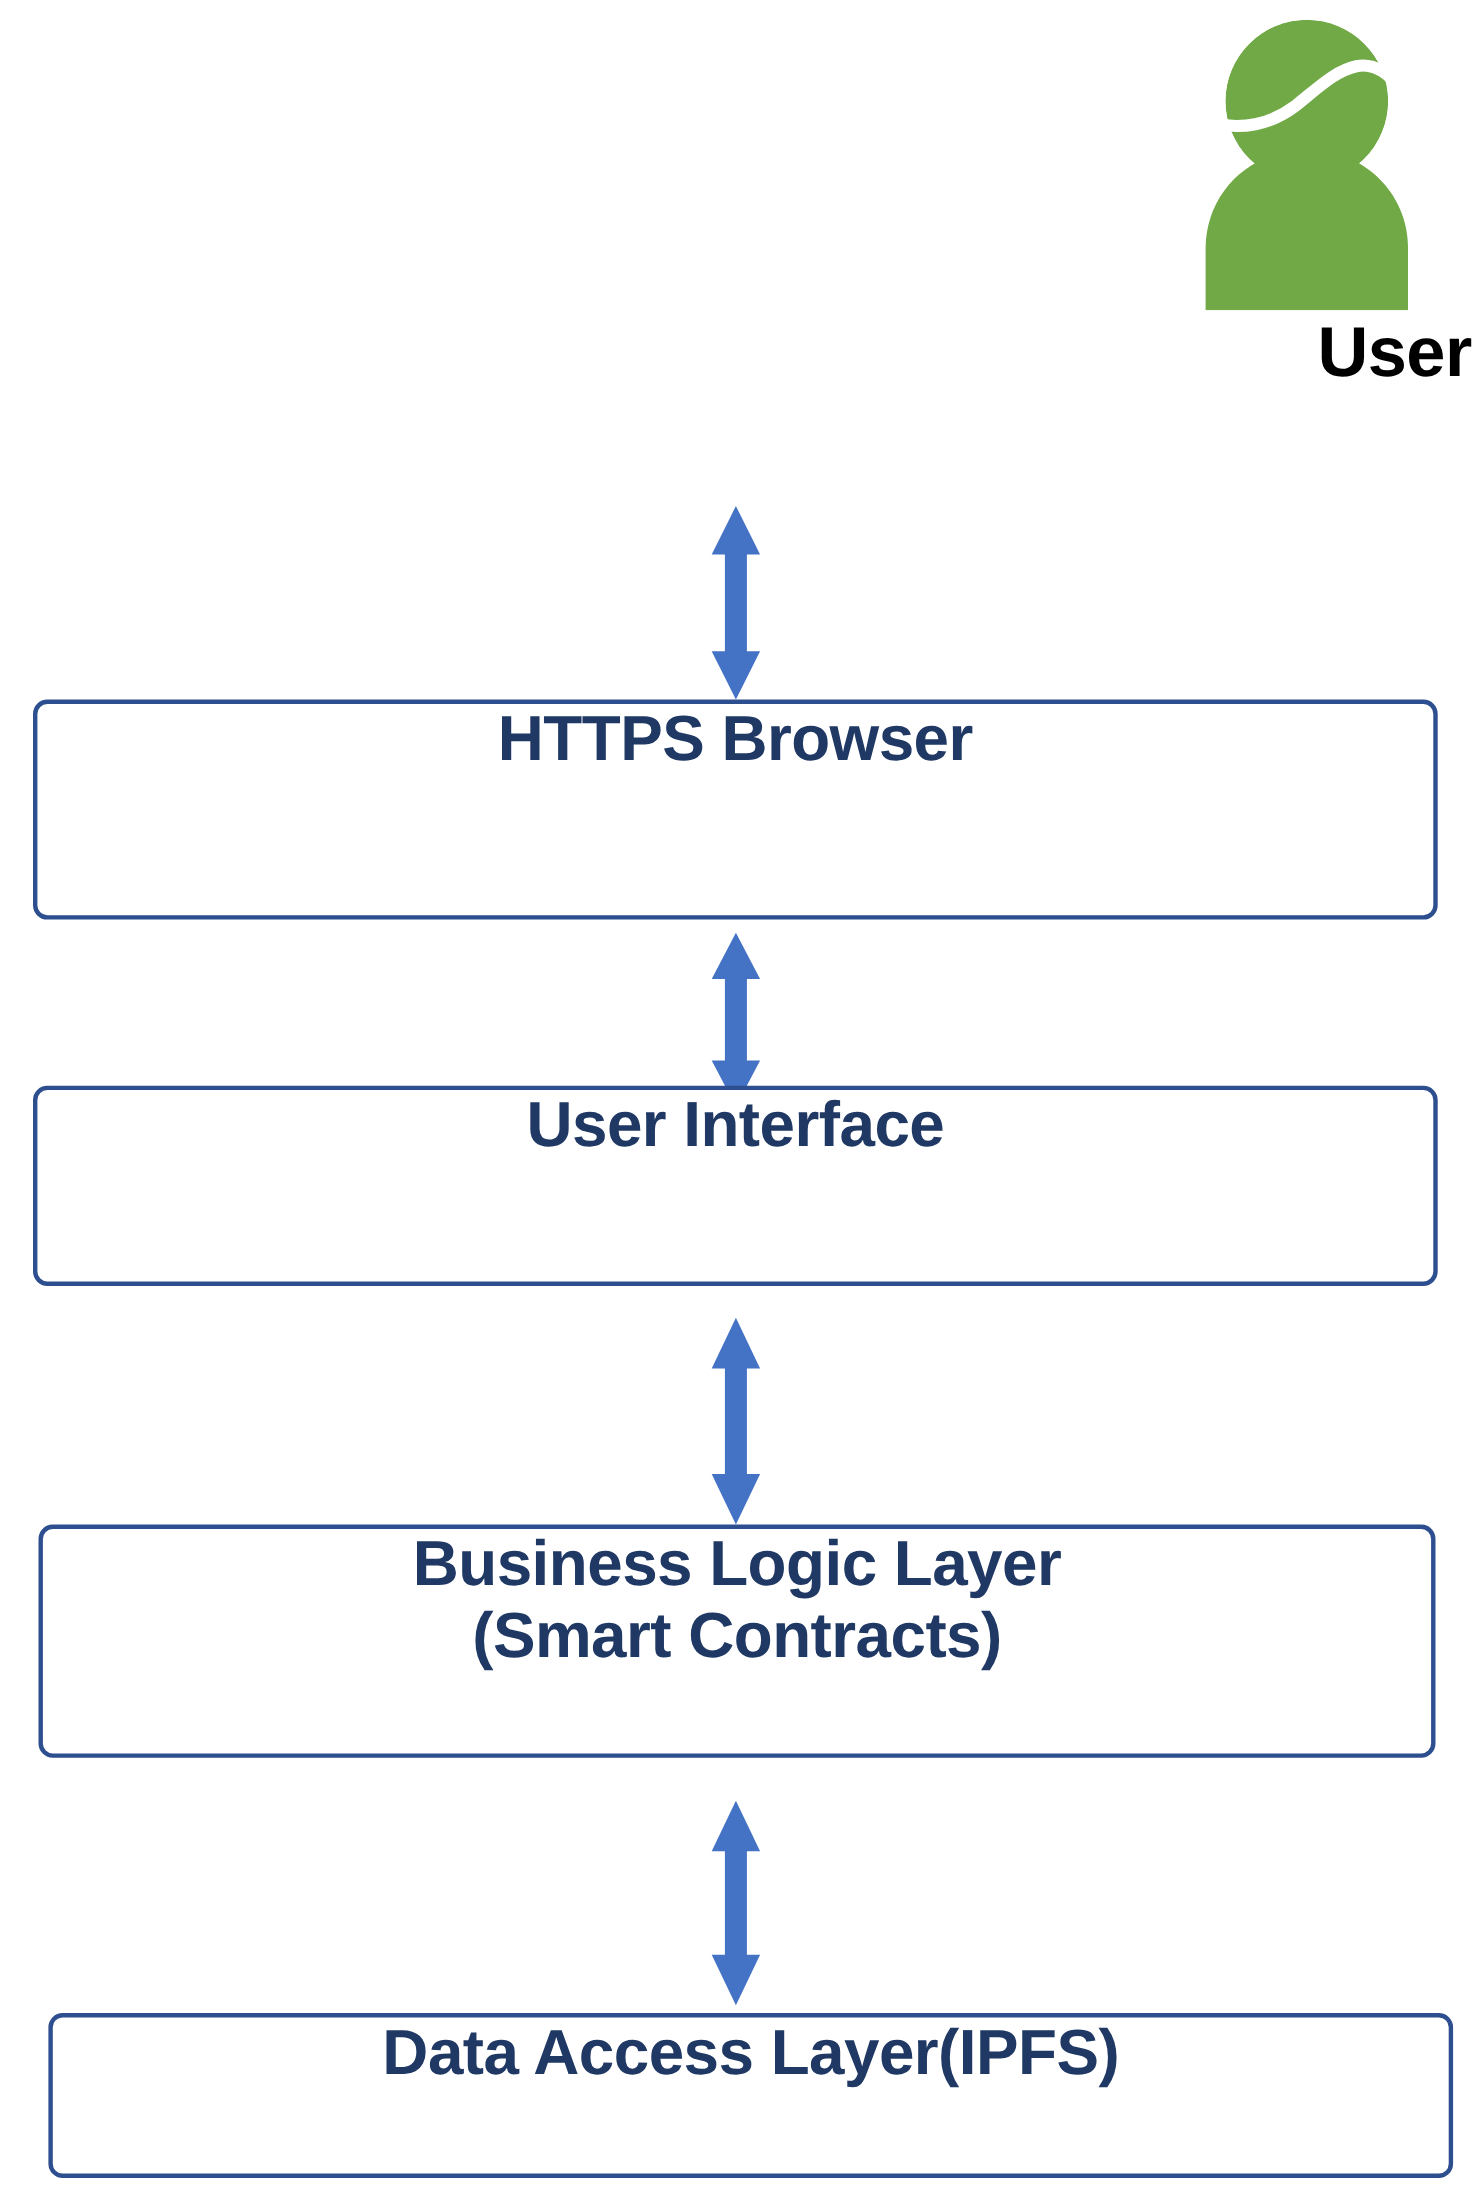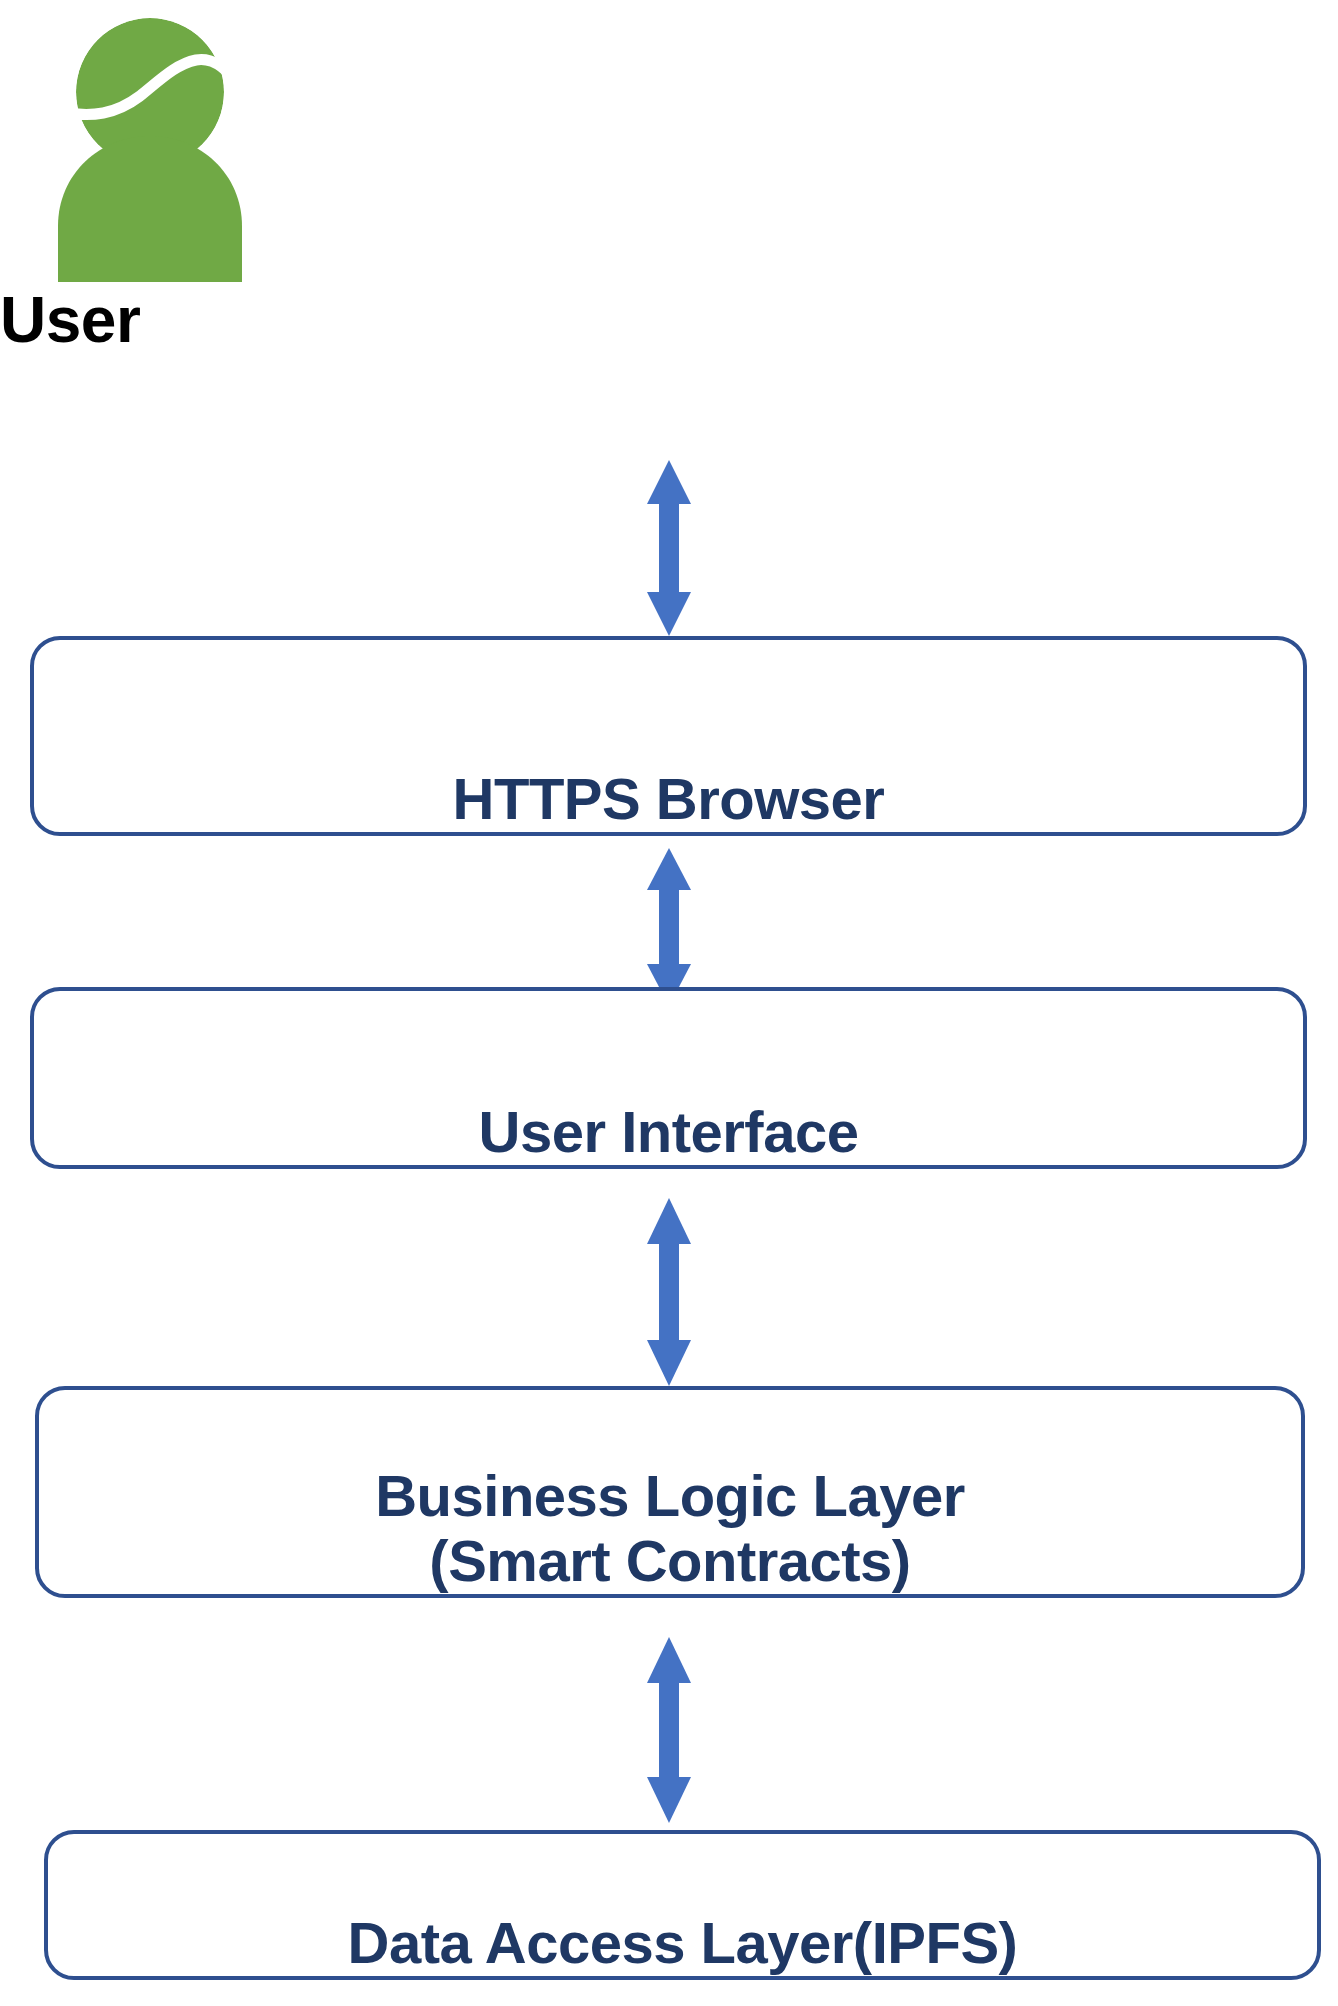--- a/index.html
+++ b/index.html
@@ -19,21 +19,21 @@
   }
 
   
   .actor {
     position: absolute;
     left: 0;
     right: 0;
     top: 14px;
     display: flex;
     flex-direction: column;
-    align-items: flex-start;
+    align-items: flex-end;
   }
   .actor-icon {
     display: block;
     width: 300px;
     height: 268px;
   }
   .actor-label {
     margin-top: 6px;
     font-size: 64px;
     font-weight: bold;
@@ -55,23 +55,23 @@
     width: 70px;
     height: 100%;
   }
 
   
   .layer-box {
     position: absolute;
     box-sizing: border-box;
     background: #ffffff;
     border: 4px solid #2E4F8F;
-    border-radius: 30px;
+    border-radius: 13px;
     display: flex;
-    align-items: flex-end;
+    align-items: flex-start;
     justify-content: center;
     text-align: center;
   }
   .layer-label {
     font-size: 58px;
     font-weight: bold;
     color: #1F3864;
     line-height: 1.12;
     letter-spacing: -0.5px;
     padding: 0 20px;

